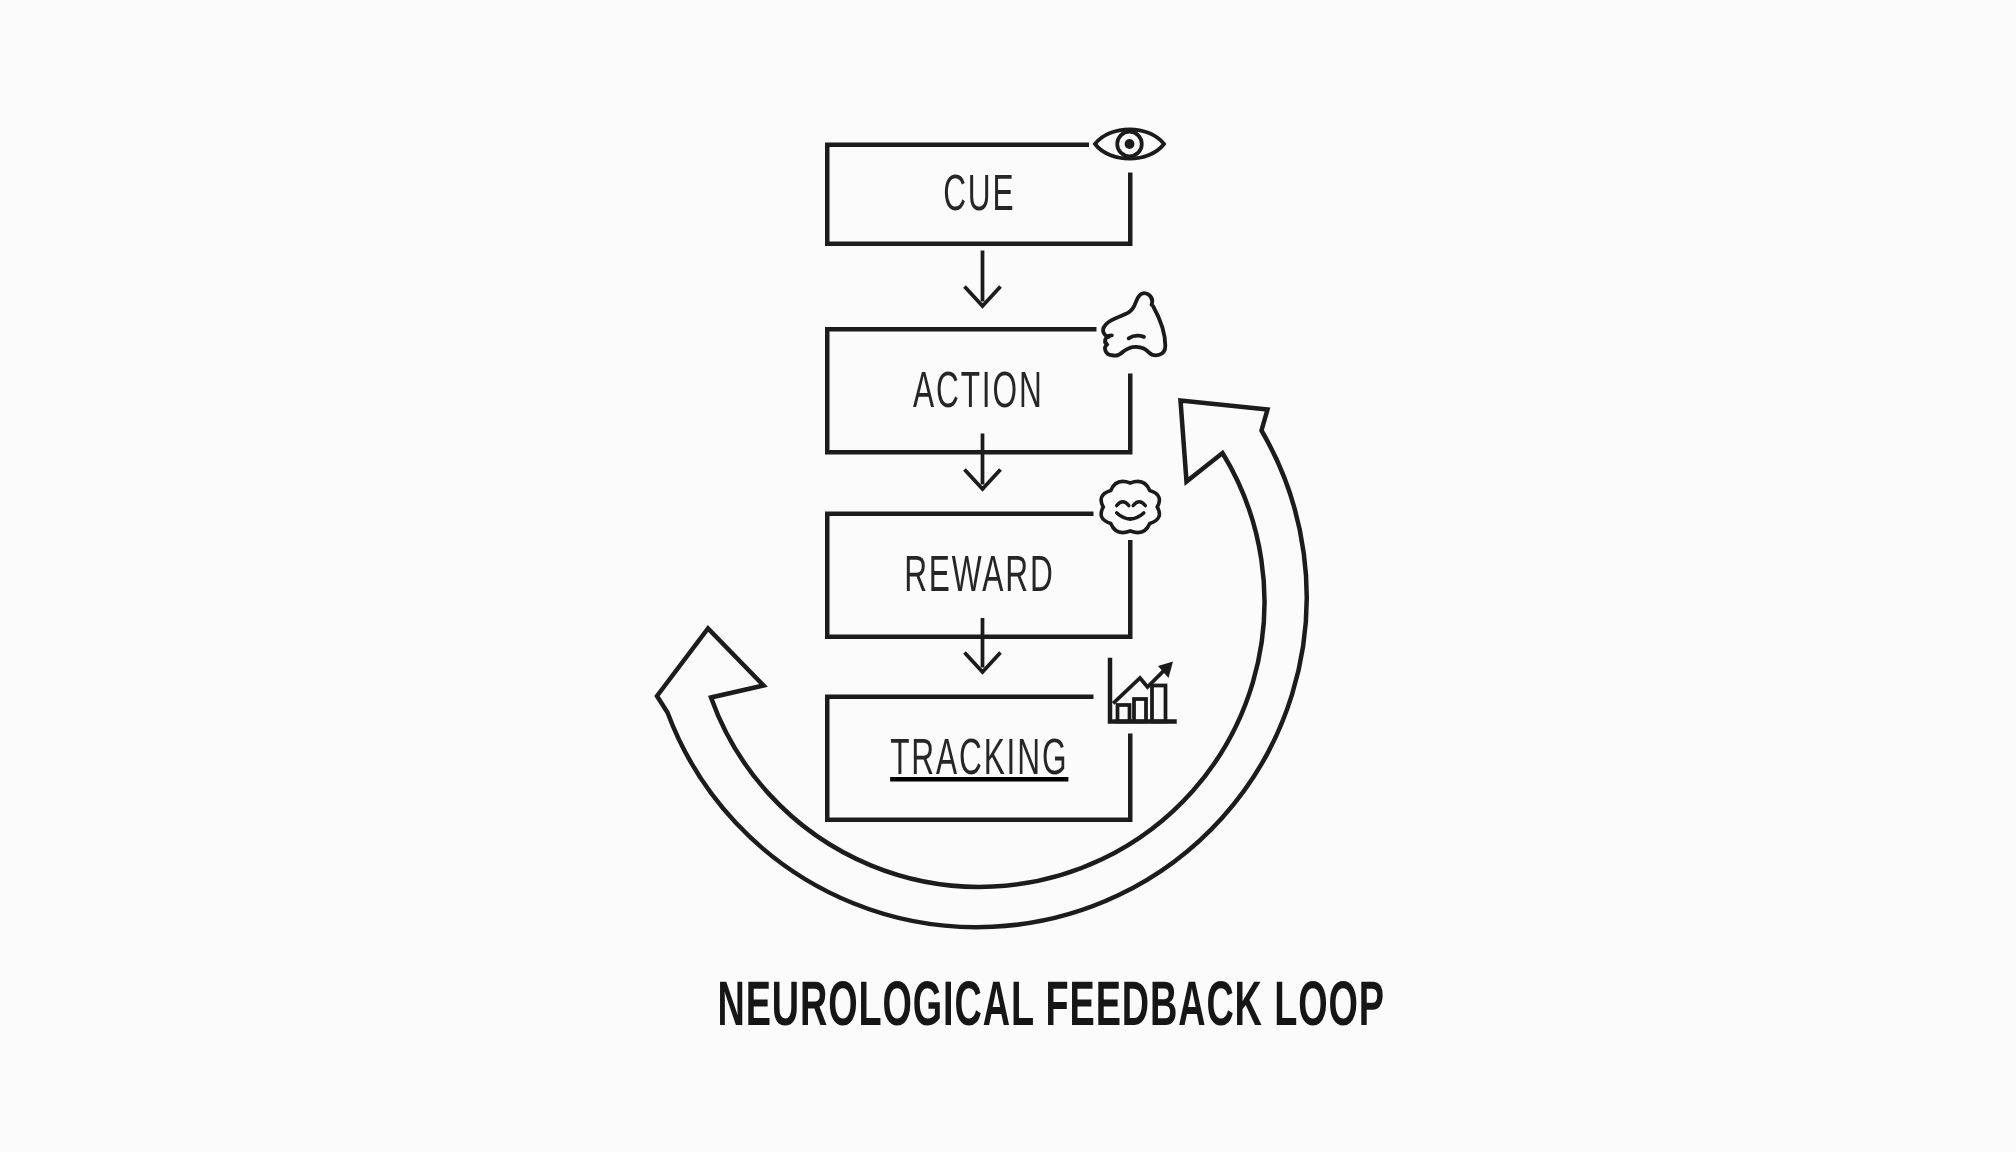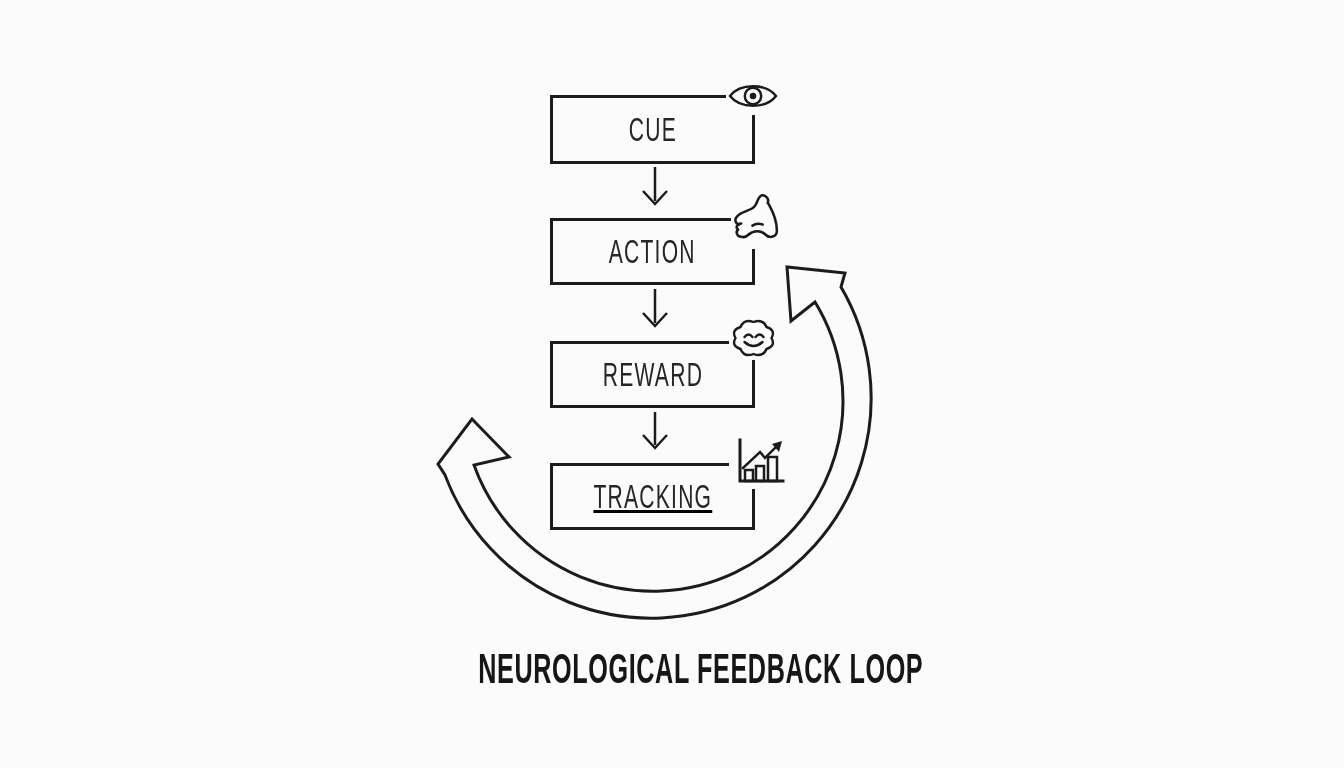--- a/index.html
+++ b/index.html
@@ -12,21 +12,21 @@
     width:1344px;height:768px;
     background:#fbfbfb;
     overflow:hidden;
   }
   .overlay{
     position:absolute;left:0;top:0;width:1344px;height:768px;
     pointer-events:none;
   }
   .step-box{
     position:absolute;
-    left:550px;width:205px;height:67px;
+    left:550px;width:205px;height:85px;
     border:3px solid #1c1c1c;
     box-sizing:border-box;
     display:flex;align-items:center;justify-content:center;
     background:transparent;
   }
   .box-cue{top:95px;height:69px;}
   .box-action{top:218px;}
   .box-reward{top:341px;}
   .box-tracking{top:463px;text-decoration:underline;}
   .box-label{

